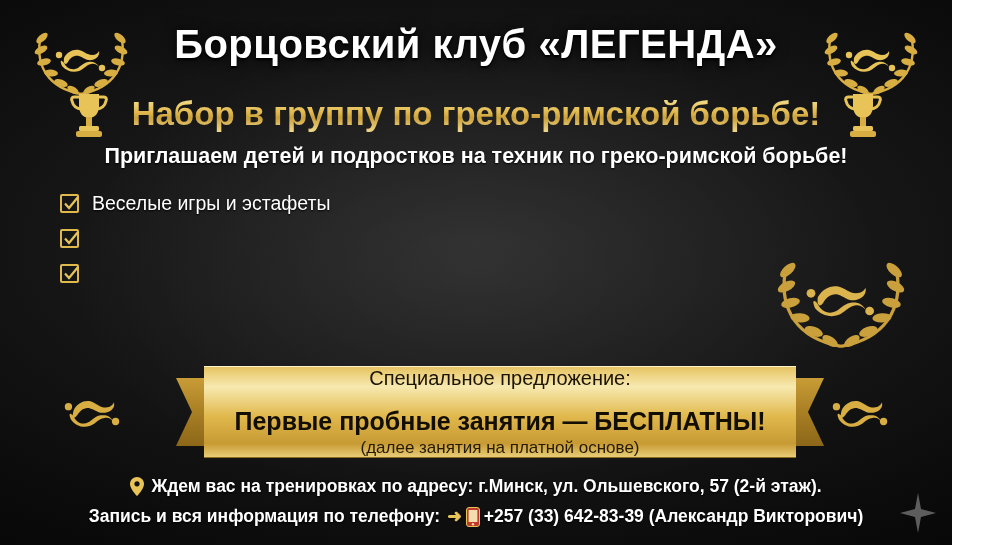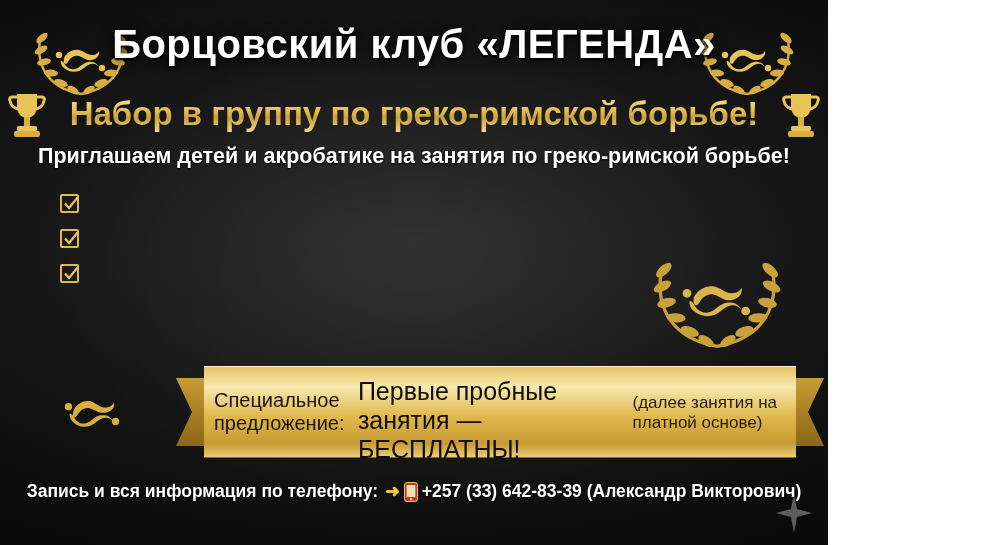--- a/index.html
+++ b/index.html
@@ -2,21 +2,21 @@
 <html lang="ru"><head>
 <meta charset="utf-8">
 <style>
   html, body {
     margin: 0;
     padding: 0;
     background: #ffffff;
   }
   .poster {
     position: relative;
-    width: 828px;
+    width: 952px;
     height: 545px;
     overflow: hidden;
     background:
       radial-gradient(ellipse 900px 420px at 50% 45%, #2a2a2a 0%, #161616 45%, #0a0a0a 80%, #050505 100%),
       #0a0a0a;
     font-family: "Liberation Sans", sans-serif;
     color: #ffffff;
     box-sizing: border-box;
   }
   
@@ -132,20 +132,21 @@
   .ribbon-body {
     position: absolute;
     left: 28px;
     right: 28px;
     top: 0;
     bottom: 0;
     background: linear-gradient(180deg, #e7c463 0%, #f7e9b0 22%, #e0b84c 55%, #c79a33 85%, #e8cd77 100%);
     border-top: 1px solid #fff3c9;
     border-bottom: 1px solid #8a6a1d;
     display: flex;
+    flex-direction: column;
     align-items: center;
     justify-content: center;
     box-sizing: border-box;
     padding: 4px 10px;
   }
   .ribbon-tail {
     position: absolute;
     top: 12px;
     width: 34px;
     height: 68px;
@@ -154,21 +155,21 @@
   .ribbon-tail.left  { left: 0;  clip-path: polygon(0 0, 100% 0, 100% 100%, 0 100%, 16px 50%); }
   .ribbon-tail.right { right: 0; clip-path: polygon(0 0, 100% 0, calc(100% - 16px) 50%, 100% 100%, 0 100%); }
   .ribbon-line1 {
     font-size: 20px;
     color: #1b1405;
     font-weight: normal;
   }
   .ribbon-line2 {
     font-size: 25px;
     color: #130e02;
-    font-weight: normal;
+    font-weight: bold;
     margin-top: 17px;
   }
   .ribbon-line3 {
     font-size: 17px;
     color: #241a06;
     margin-top: 2px;
   }
 
   
   .footer {
@@ -342,29 +343,30 @@
         <path d="M13 6h20v12c0 7-4 12-10 12S13 25 13 18V6z" fill="#e8c357"></path>
         <path d="M13 9H8c-2 0-3 2-2 4 1 5 5 8 9 8" fill="none" stroke="#e8c357" stroke-width="3"></path>
         <path d="M33 9h5c2 0 3 2 2 4-1 5-5 8-9 8" fill="none" stroke="#e8c357" stroke-width="3"></path>
         <rect x="20" y="29" width="6" height="9" fill="#d8ae42"></rect>
         <rect x="13" y="38" width="20" height="5" rx="1.5" fill="#e8c357"></rect>
         <rect x="10" y="43" width="26" height="6" rx="2" fill="#d8ae42"></rect>
       </svg>
     </span>
   </div>
 
-  <div class="lead">Приглашаем детей и акробатике на занятия по греко-римской борьбе!</div>
+  <div class="lead">Приглашаем детей и подростков на техник по греко-римской борьбе!</div>
 
   <div class="bullets">
     <div class="bullet">
       <span class="check">
         <svg width="17" height="17" viewBox="0 0 17 17" aria-hidden="true">
             <path d="M2 8.5l4 4.5L15 2" fill="none" stroke="#e8c357" stroke-width="2.2"></path>
           </svg>
       </span>
+      <span class="bullet-text">Веселые игры и эстафеты</span>
     </div>
     <div class="bullet">
       <span class="check">
         <svg width="17" height="17" viewBox="0 0 17 17" aria-hidden="true">
             <path d="M2 8.5l4 4.5L15 2" fill="none" stroke="#e8c357" stroke-width="2.2"></path>
           </svg>
       </span>
     </div>
     <div class="bullet">
       <span class="check">
@@ -379,20 +381,29 @@
     <div class="ribbon-tail left"></div>
     <div class="ribbon-tail right"></div>
     <div class="ribbon-body">
       <div class="ribbon-line1">Специальное предложение:</div>
       <div class="ribbon-line2">Первые пробные занятия — БЕСПЛАТНЫ!</div>
       <div class="ribbon-line3">(далее занятия на платной основе)</div>
     </div>
   </div>
 
   <div class="footer">
+    <div class="footer-line">
+      <span class="pin-icon">
+        <svg width="14" height="19" viewBox="0 0 14 19" aria-hidden="true">
+          <path d="M7 0C3.2 0 0 3.1 0 6.9 0 12 7 19 7 19s7-7 7-12.1C14 3.1 10.8 0 7 0z" fill="#e8c357"></path>
+          <circle cx="7" cy="6.8" r="2.6" fill="#111"></circle>
+        </svg>
+      </span>
+      <span>Ждем вас на тренировках по адресу: г.Минск, ул. Ольшевского, 57 (2-й этаж).</span>
+    </div>
     <div class="footer-line second">
       <span>Запись и вся информация по телефону:</span>
       <span class="arrow-phone">
         <span style="color:#e8c357;">➜</span>
         <span class="phone-icon">
           <svg width="14" height="20" viewBox="0 0 14 20" aria-hidden="true">
             <rect x="0.5" y="0.5" width="13" height="19" rx="2.5" fill="#c0392b" stroke="#e8c357"></rect>
             <rect x="2.6" y="3" width="8.8" height="12" fill="#f0d徒" style="fill:#f3dfae"></rect>
             <circle cx="7" cy="17.2" r="1.2" fill="#f3dfae"></circle>
           </svg>

